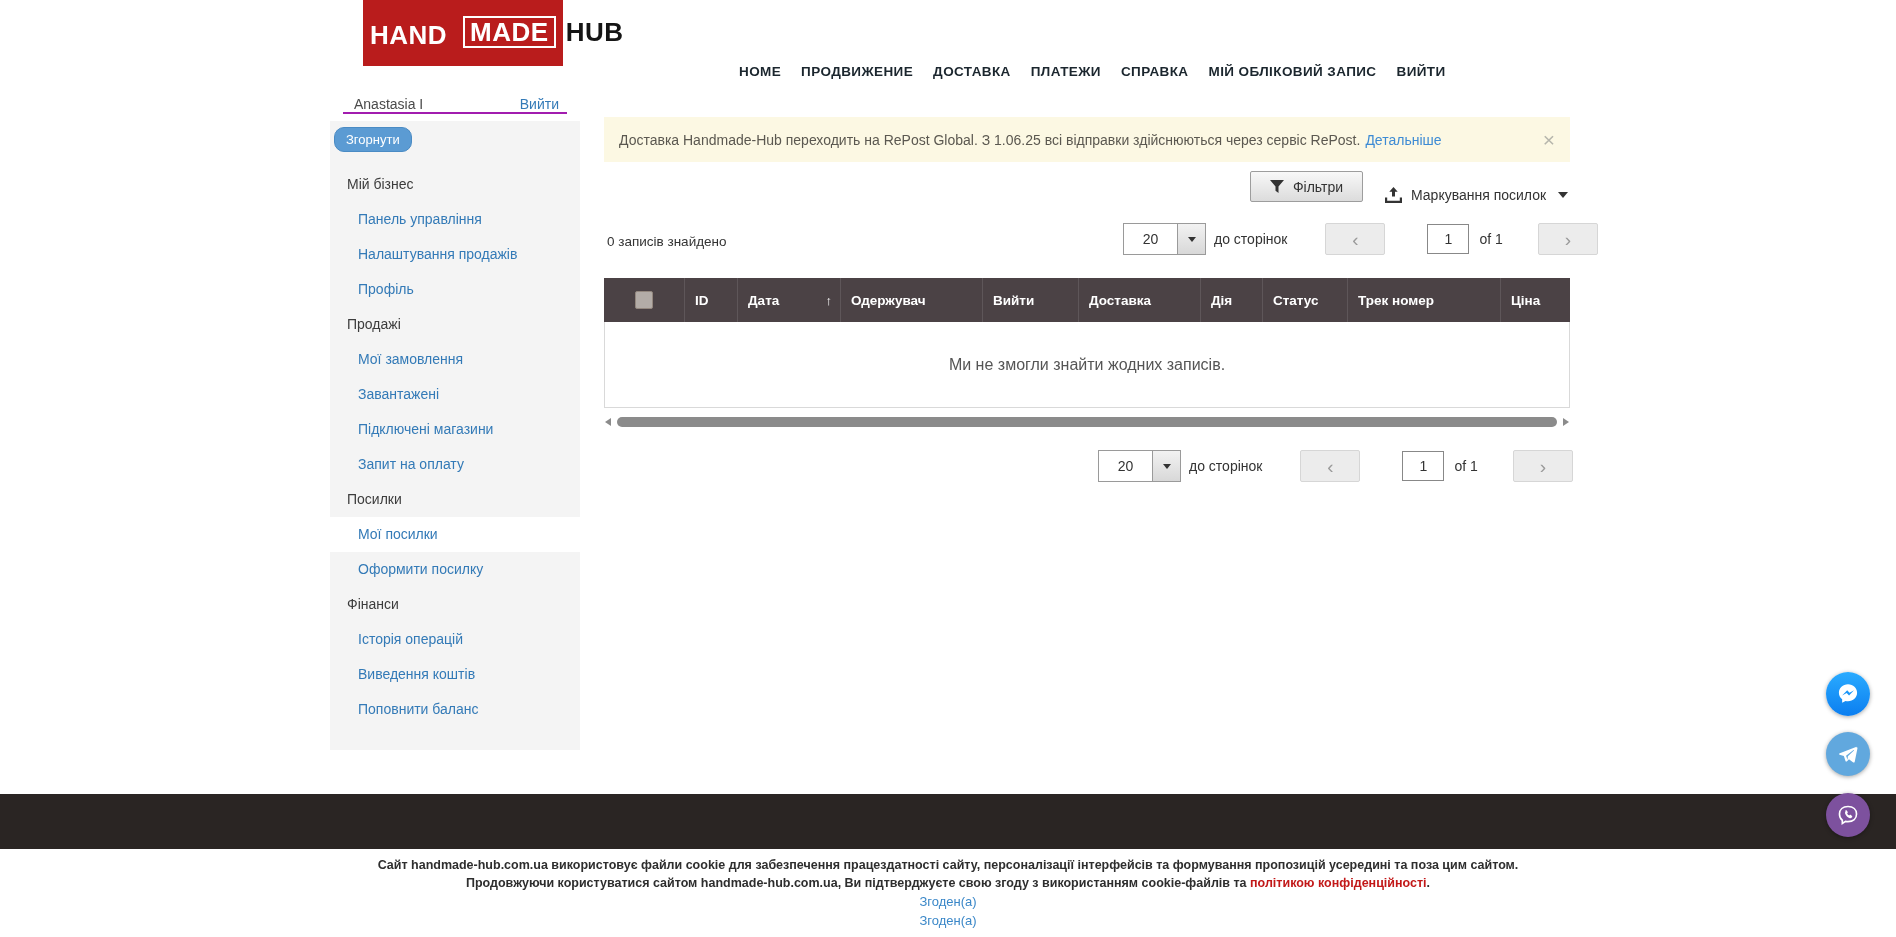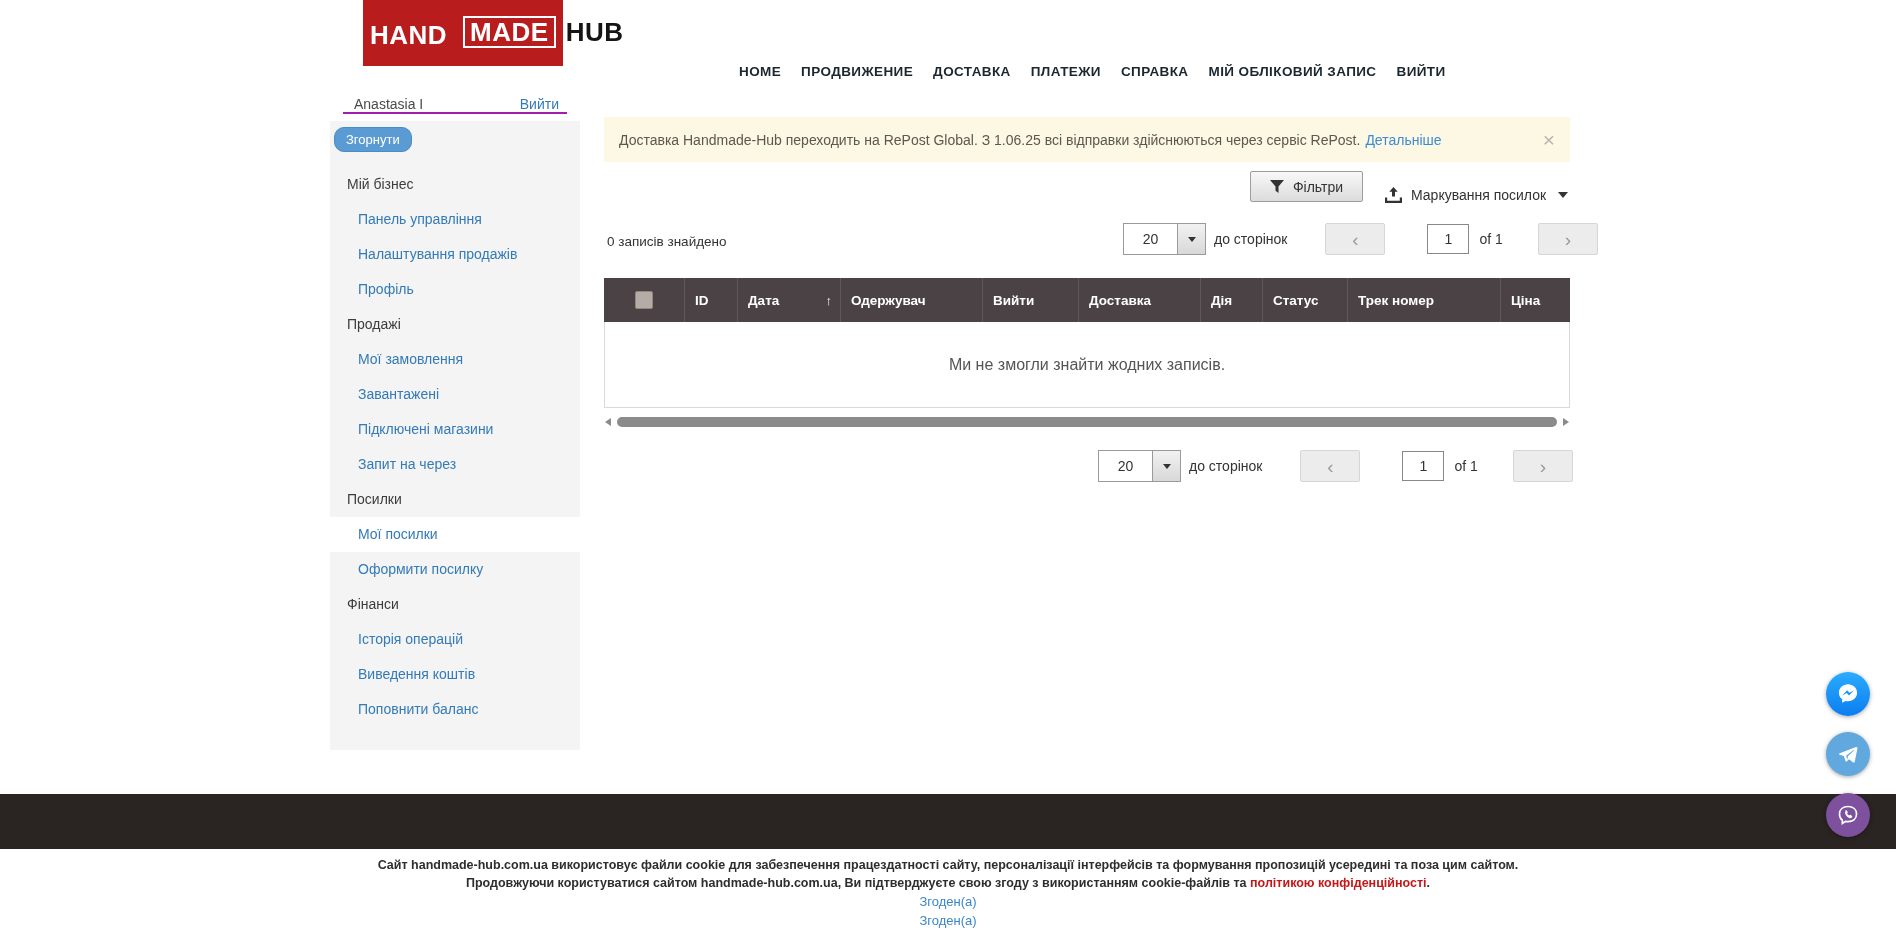--- a/index.html
+++ b/index.html
@@ -129,21 +129,21 @@
     <button class="collapse-btn">Згорнути</button>
     <nav class="side-menu">
       <div class="menu-row menu-header">Мій бізнес</div>
       <a class="menu-row menu-link">Панель управління</a>
       <a class="menu-row menu-link">Налаштування продажів</a>
       <a class="menu-row menu-link">Профіль</a>
       <div class="menu-row menu-header">Продажі</div>
       <a class="menu-row menu-link">Мої замовлення</a>
       <a class="menu-row menu-link">Завантажені</a>
       <a class="menu-row menu-link">Підключені магазини</a>
-      <a class="menu-row menu-link">Запит на через</a>
+      <a class="menu-row menu-link">Запит на оплату</a>
       <div class="menu-row menu-header">Посилки</div>
       <a class="menu-row menu-link active">Мої посилки</a>
       <a class="menu-row menu-link">Оформити посилку</a>
       <div class="menu-row menu-header">Фінанси</div>
       <a class="menu-row menu-link">Історія операцій</a>
       <a class="menu-row menu-link">Виведення коштів</a>
       <a class="menu-row menu-link">Поповнити баланс</a>
     </nav>
   </aside>
 

